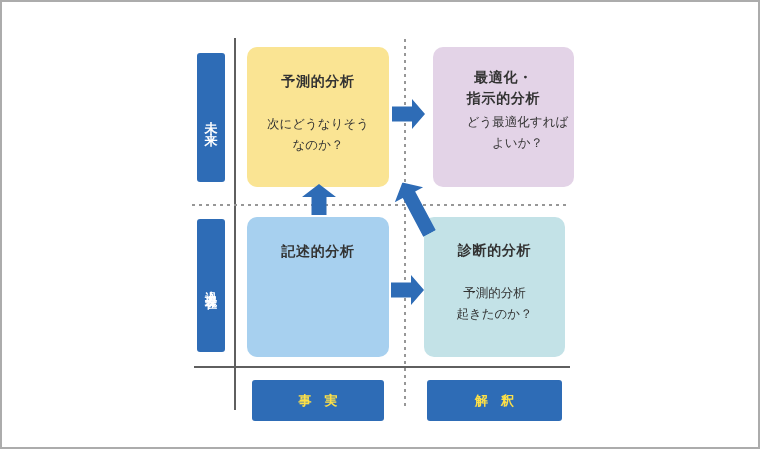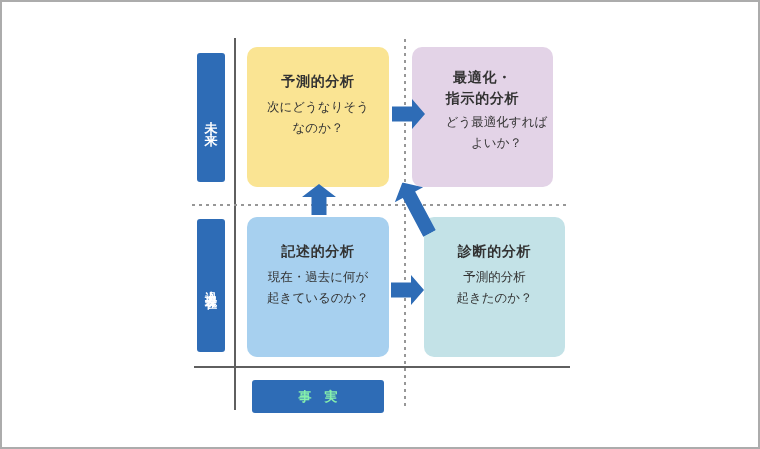--- a/index.html
+++ b/index.html
@@ -36,37 +36,37 @@
   }
   .ybar-future .vtext{letter-spacing:0.95em;padding-top:0.95em;}
   .ybar-past .vtext{font-size:12px;letter-spacing:0.14em;padding-top:0.14em;}
 
   
   .box{
     position:absolute;width:142px;height:140px;border-radius:10px;
     text-align:center;
   }
   .box-predictive{left:245px;top:45px;background:#fae493;}
-  .box-prescriptive{left:410px;top:45px;width:141px;background:#e3d3e7;}
+  .box-prescriptive{left:431px;top:45px;width:141px;background:#e3d3e7;}
   .box-descriptive{left:245px;top:215px;background:#a7d0ef;}
-  .box-diagnostic{left:422px;top:215px;width:141px;background:#c3e2e7;}
+  .box-diagnostic{left:422px;top:215px;width:141px;background:#c3e2e7;font-family:Liberation Mono, monospace;}
   .box-title{
     margin-top:24px;font-weight:bold;font-size:14px;line-height:1.5;
     letter-spacing:0.05em;white-space:pre-line;
   }
   .box-body{
-    margin-top:5px;font-size:12.5px;line-height:1.7;white-space:pre-line;
+    margin-top:22px;font-size:12.5px;line-height:1.7;white-space:pre-line;
   }
   .box-prescriptive .box-title{margin-top:20px;}
   .box-prescriptive .box-body{margin-top:3px;padding-left:28px;}
 
   
   .xbtn{
-    position:absolute;top:378px;height:33px;border-radius:3px;
-    background:#2e6cb6;color:#86efac;font-weight:bold;font-size:13px;
+    position:absolute;top:378px;height:41px;border-radius:3px;
+    background:#2e6cb6;color:#fde047;font-weight:bold;font-size:13px;
     display:flex;align-items:center;justify-content:center;
   }
   .xbtn-fact{left:250px;width:132px;}
   .xbtn-interpretation{left:425px;width:135px;}
 
   
   .arrow{position:absolute;line-height:0;}
   .arrow svg{display:block;}
   .arrow polygon{fill:#2e6cb6;}
   .arrow-up{left:300px;top:182px;}
@@ -97,31 +97,32 @@
 なのか？</div>
   </div>
   <div class="box box-prescriptive" style="background: rgb(227, 211, 231);">
     <div class="box-title">最適化・
 指示的分析</div>
     <div class="box-body">どう最適化すれば
 よいか？</div>
   </div>
   <div class="box box-descriptive" style="background: rgb(167, 208, 239);">
     <div class="box-title">記述的分析</div>
-    <div class="box-body">現在・過去に何が
-起きているのか？</div>
   </div>
   <div class="box box-diagnostic" style="background: rgb(195, 226, 231);">
     <div class="box-title">診断的分析</div>
     <div class="box-body">予測的分析
 起きたのか？</div>
   </div>
 
   <div class="xbtn xbtn-fact" style="background: rgb(46, 108, 182);">
     <span>事　実</span>
+  </div>
+  <div class="xbtn xbtn-interpretation" style="background: rgb(46, 108, 182);">
+    <span>解　釈</span>
   </div>
 
   <div class="arrow arrow-up">
     <svg width="34" height="31" viewBox="0 0 34 31">
       <polygon points="17,0 34,13 24.5,13 24.5,31 9.5,31 9.5,13 0,13"></polygon>
     </svg>
   </div>
   <div class="arrow arrow-right-top">
     <svg width="33" height="30" viewBox="0 0 33 30">
       <polygon points="33,15 20,0 20,7.5 0,7.5 0,22.5 20,22.5 20,30"></polygon>

